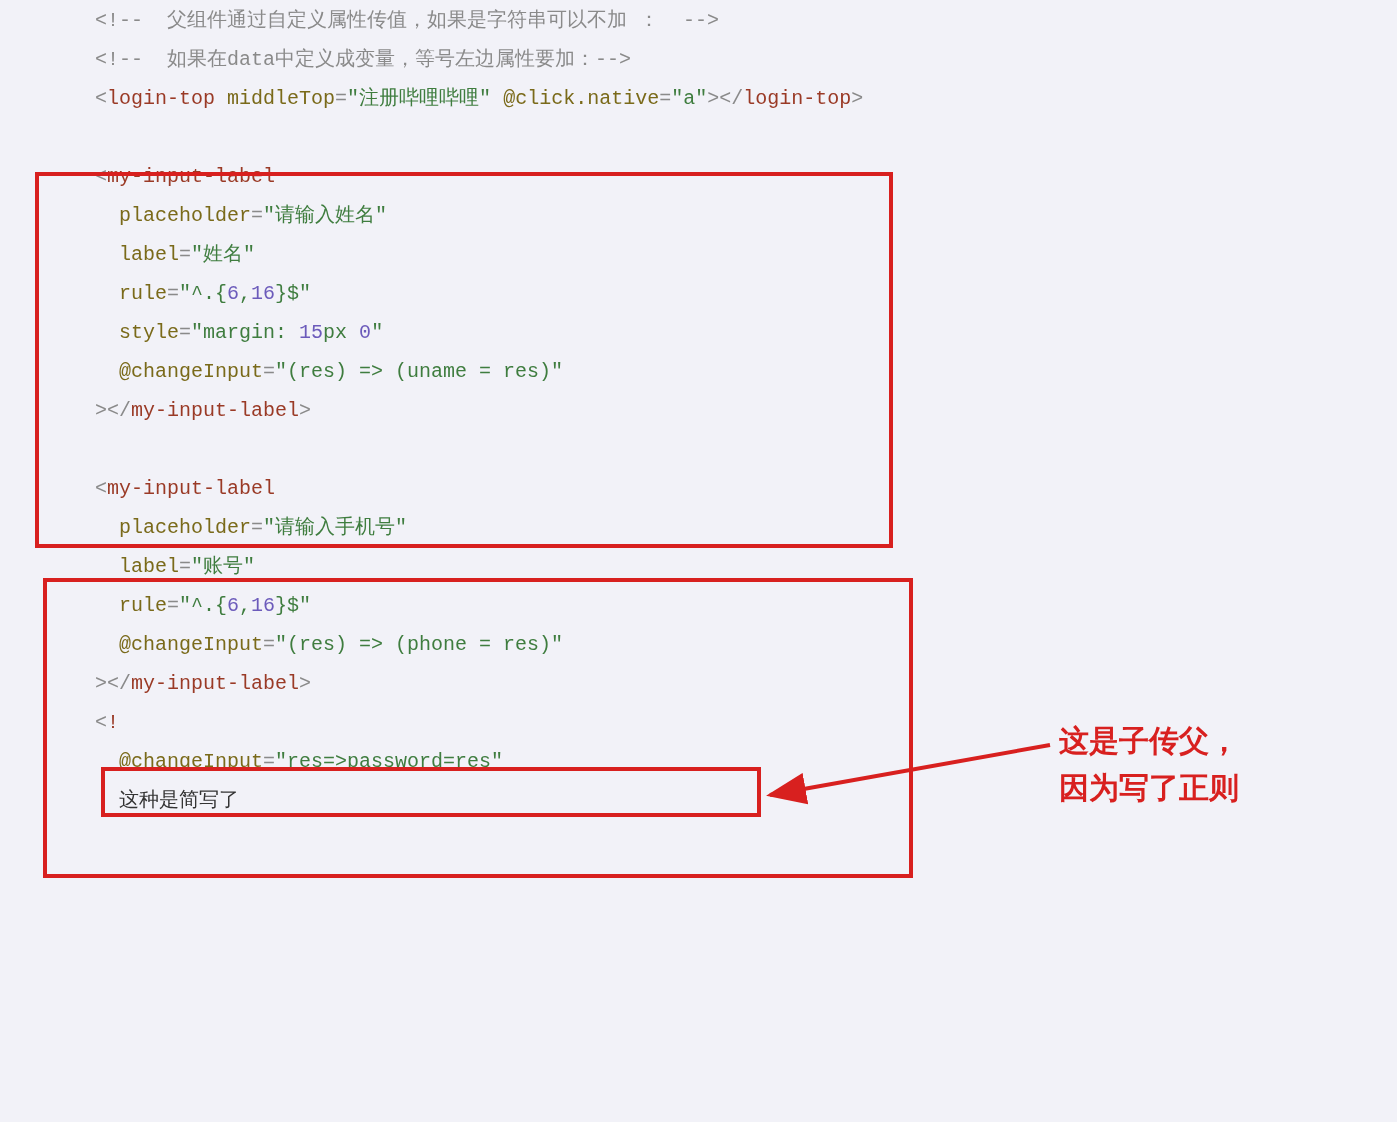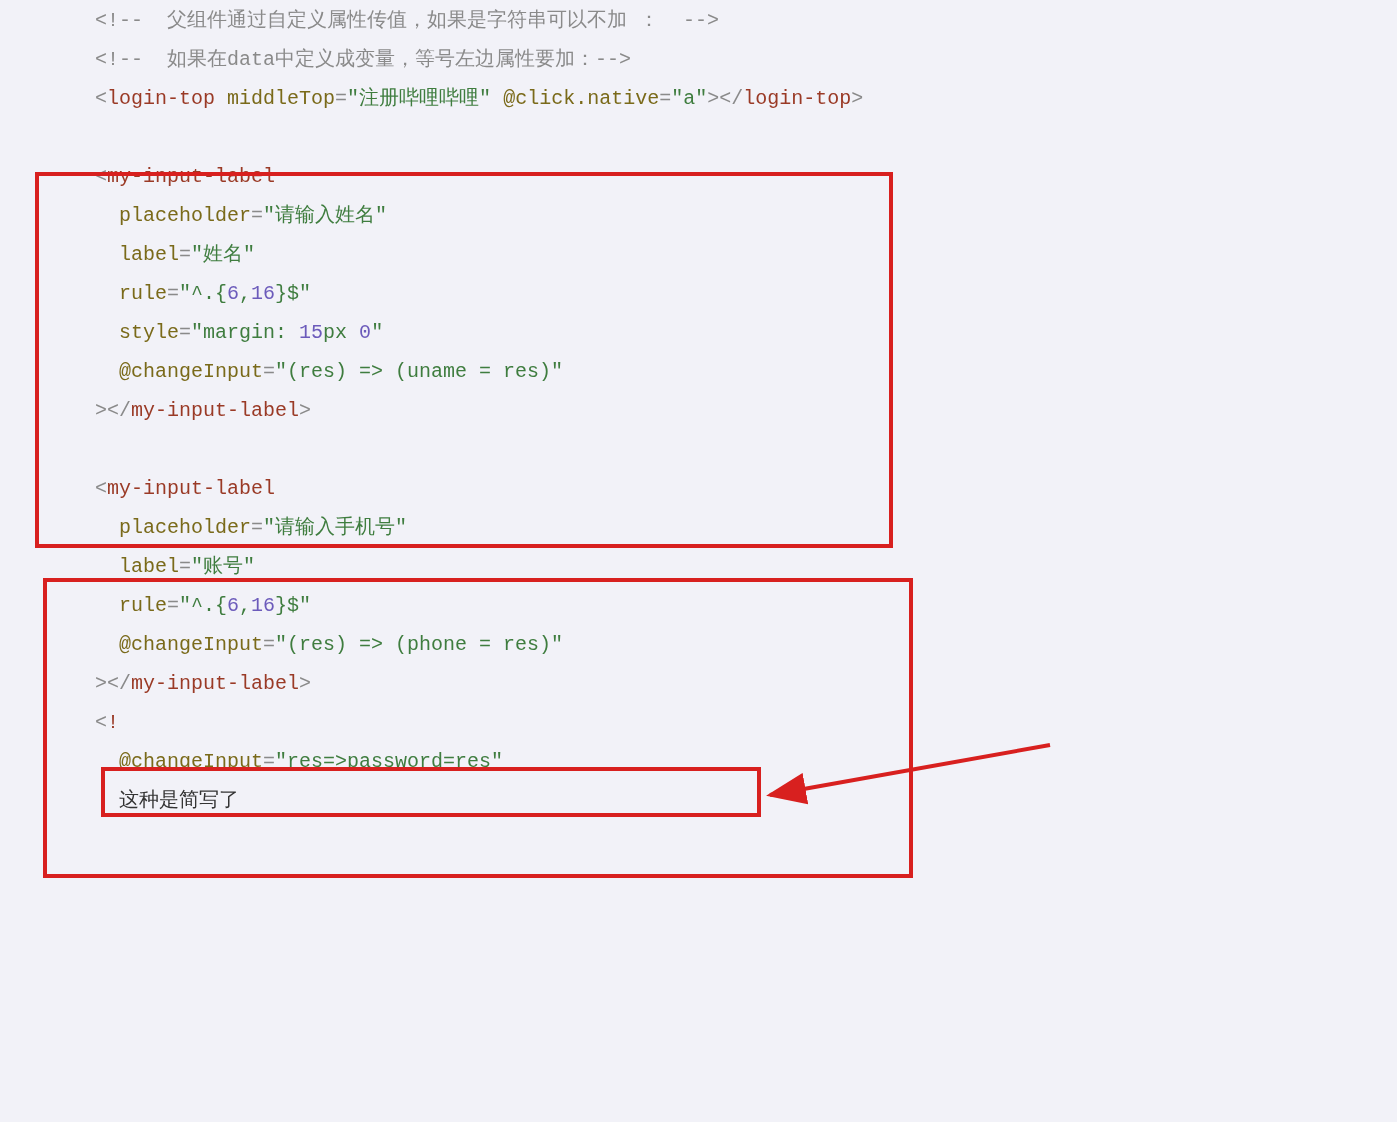--- a/index.html
+++ b/index.html
@@ -88,20 +88,22 @@
   <span class="c-attr">@changeInput</span><span class="c-punct">=</span><span class="c-string">"(res) =&gt; (phone = res)"</span>
 <span class="c-punct">&gt;</span><span class="c-punct">&lt;/</span><span class="c-tag">my-input-label</span><span class="c-punct">&gt;</span>
 <span class="c-punct">&lt;</span><span class="c-tag">!</span>
   <span class="c-attr">@changeInput</span><span class="c-punct">=</span><span class="c-string">"res=&gt;password=res"</span>
   <span style="color:#333">这种是简写了</span></pre>
 
   <div class="box box1"></div>
   <div class="box box2"></div>
   <div class="box box3"></div>
 
+  <div class="annot annot2">这是子传父，
+因为写了正则</div>
 
   <svg class="arrow" style="left:760px; top:735px;" width="300" height="80">
     <defs>
       <marker id="arrowhead" markerWidth="10" markerHeight="8" refX="9" refY="4" orient="auto">
         <polygon points="0 0, 10 4, 0 8" fill="#d8201f"></polygon>
       </marker>
     </defs>
     <line x1="290" y1="10" x2="10" y2="60" stroke="#d8201f" stroke-width="4" marker-end="url(#arrowhead)"></line>
   </svg>
 

